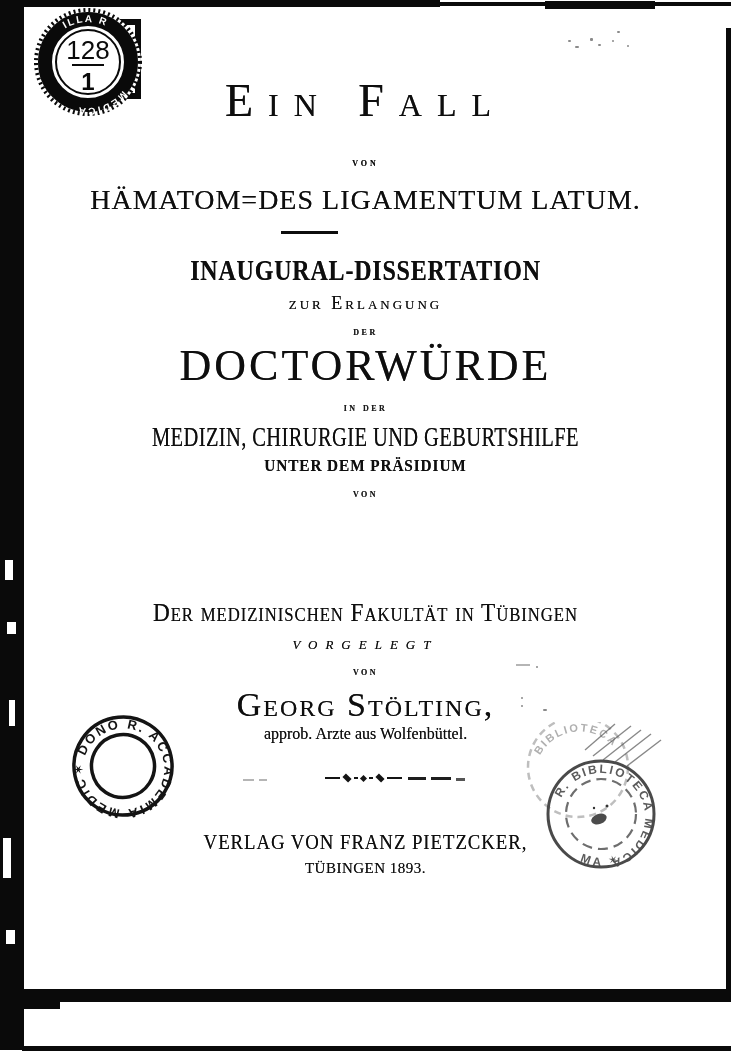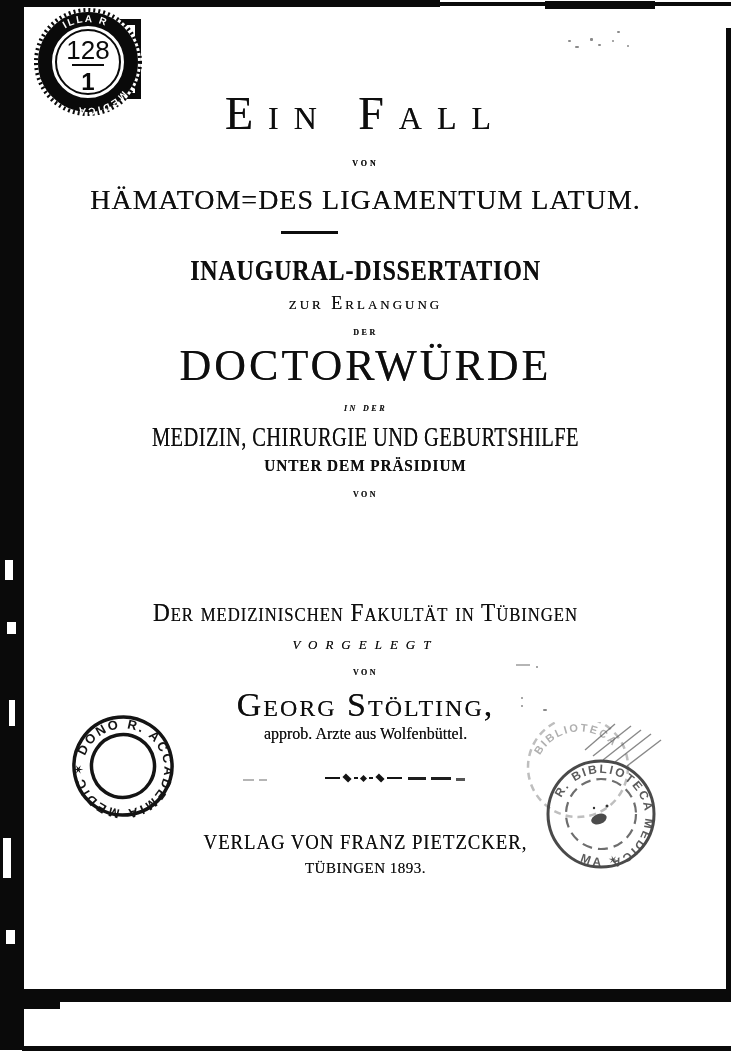--- a/index.html
+++ b/index.html
@@ -6,29 +6,29 @@
   .page{
     position:relative;width:731px;height:1058px;background:#ffffff;
     font-family:"Liberation Serif","DejaVu Serif",serif;color:#0e0e0e;
     overflow:hidden;margin:0 auto;
   }
   .line{
     position:absolute;left:0;width:731px;text-align:center;line-height:1;
     white-space:nowrap;text-shadow:0 0 .5px rgba(0,0,0,.65);
   }
   .sc{font-variant:small-caps;}
-  .l-main  {top:91px; font-size:46px; letter-spacing:15px;}
+  .l-main  {top:78px; font-size:46px; letter-spacing:15px;}
   .l-von1  {top:156px;font-size:12px; letter-spacing:3px; font-weight:bold;}
   .l-sub   {top:186px;font-size:28px; letter-spacing:1px;}
   .l-inaug {top:255px;font-size:30px; letter-spacing:1px; font-weight:bold; transform:scaleX(.8);}
   .l-zur   {top:294px;font-size:18px; letter-spacing:3px;}
   .l-tiny  {font-size:11px;letter-spacing:2.5px;font-weight:bold;color:#1c1c1c;}
   .l-der   {top:326px;}
   .l-doct  {top:344px;font-size:44px; letter-spacing:3px;}
-  .l-inder {top:402px;font-style:italic;}
+  .l-inder {top:402px;}
   .l-fac   {top:424px;font-size:27px; letter-spacing:.5px; transform:scaleX(.76);}
   .l-praes {top:457px;font-size:17px; letter-spacing:1px; font-weight:bold; transform:scaleX(.9);}
   .l-von2  {top:488px;}
   .l-name1 {top:506px;font-size:36px; letter-spacing:2px;}
   .l-role  {top:549px;font-size:17px;}
   .l-fak   {top:600px;font-size:25px; letter-spacing:1px; transform:scaleX(.93);}
   .l-vorg  {top:634px;font-size:18px; letter-spacing:8px;font-style:italic;}
   .l-von3  {top:666px;}
   .l-name2 {top:688px;font-size:34px; letter-spacing:2px;}
   .l-appr  {top:726px;font-size:16px;}

